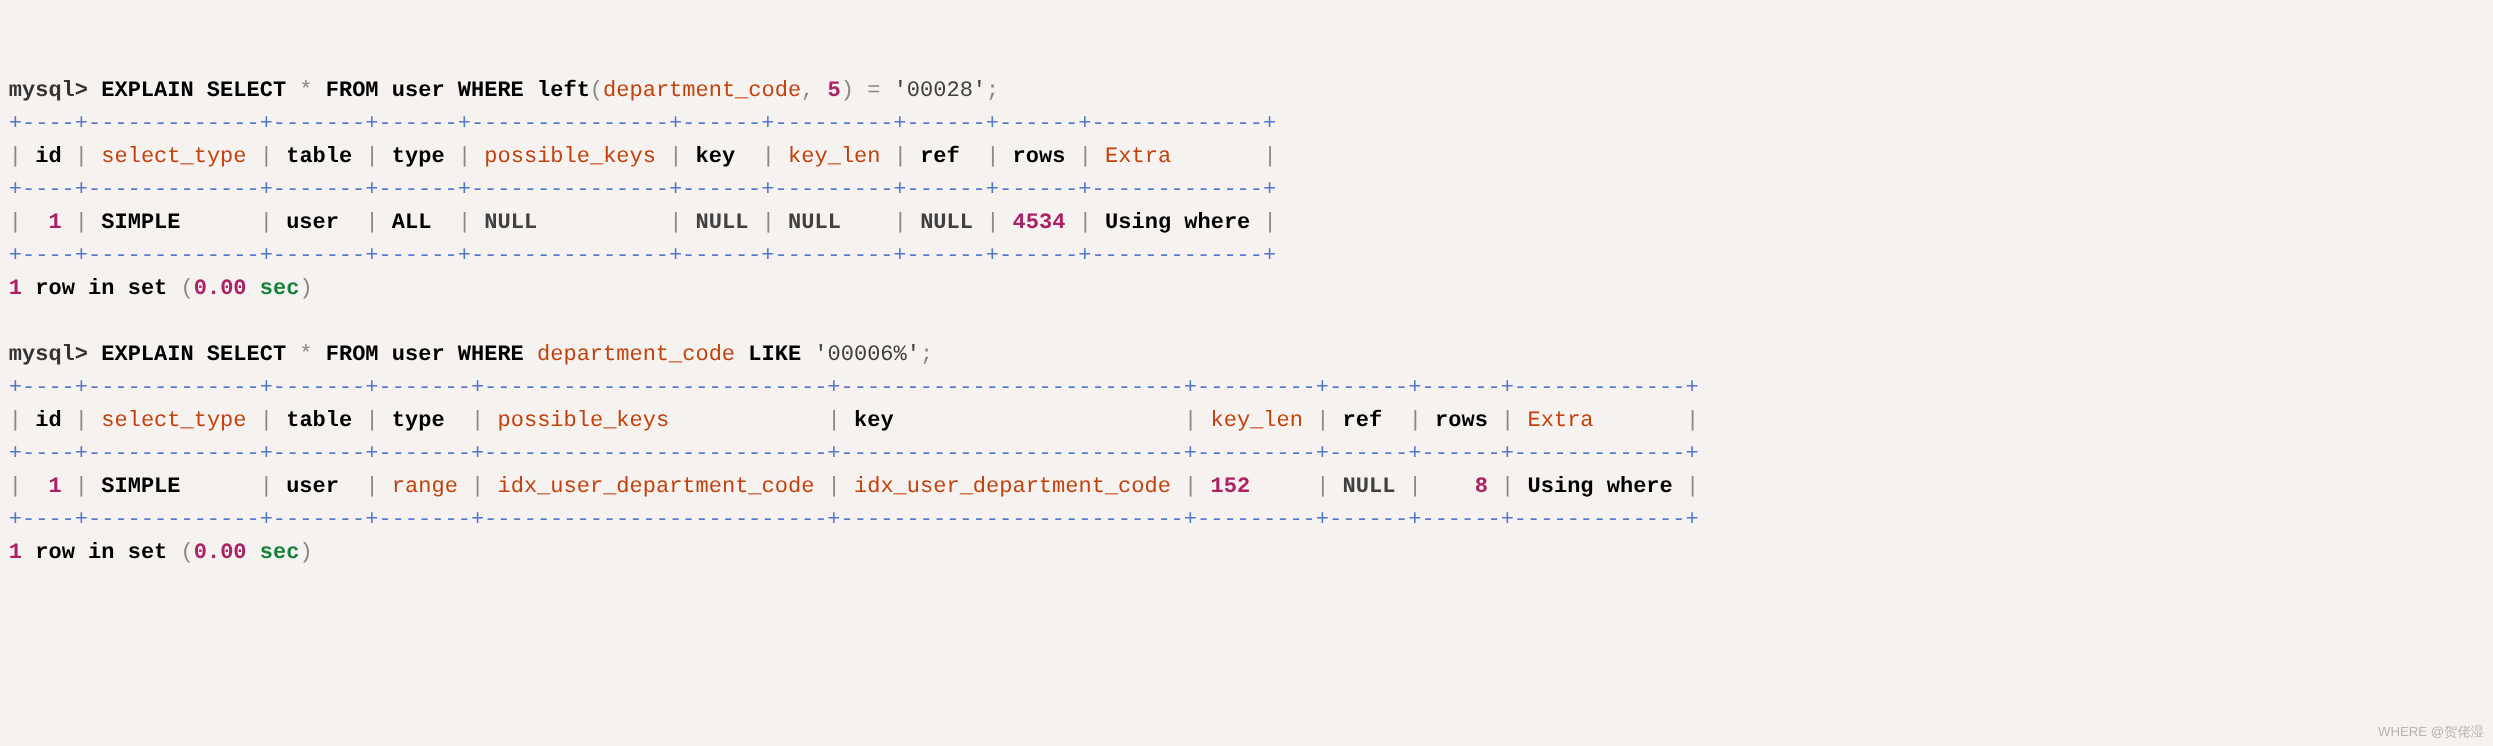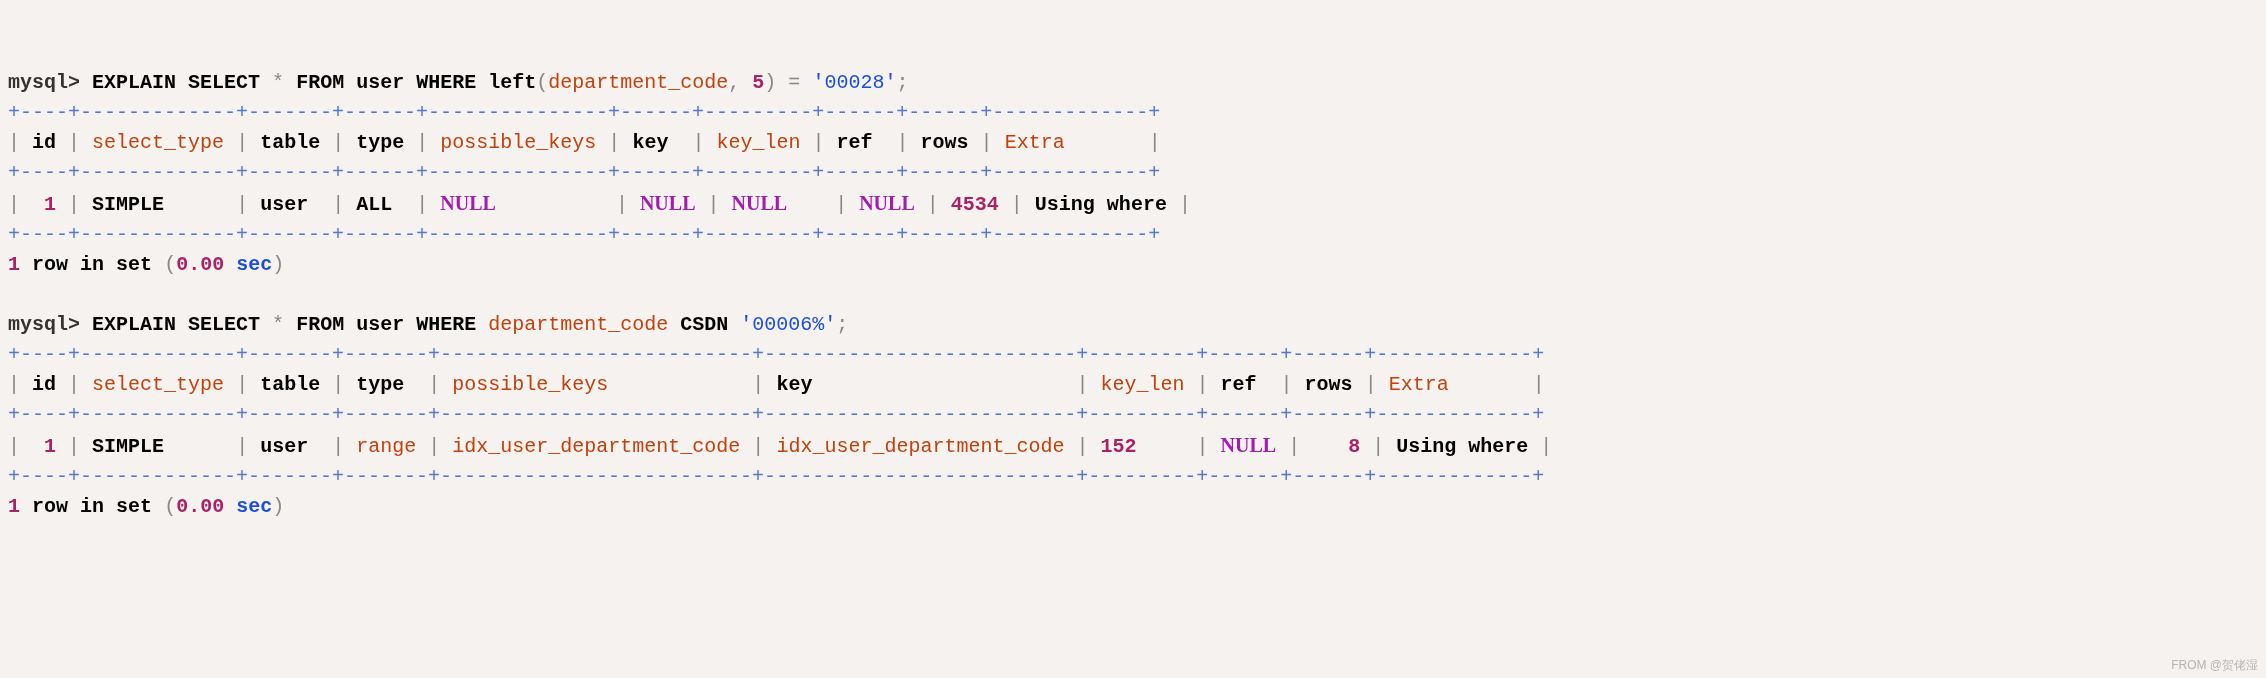--- a/index.html
+++ b/index.html
@@ -8,26 +8,26 @@
       background: #f5f2ef;
       font-family: 'Consolas', 'Monaco', 'Courier New', monospace;
       font-size: 20px;
       line-height: 1.5;
       white-space: pre;
       color: #333;
       overflow-x: auto;
     }
     .prompt { color: #333; font-weight: bold; }
     .kw-blue { color: #000000; font-weight: bold; }
-    .kw-dark { color: #1d4ed8; font-weight: bold; }
+    .kw-dark { color: #15803d; font-weight: bold; }
     .grey { color: #888; }
     .ident { color: #c2410c; }
     .num { color: #aa2266; font-weight: bold; }
-    .null { color: #a21caf; font-weight: bold; font-family: Liberation Serif, serif; }
-    .str { color: #1d4ed8; }
+    .null { color: #404040; font-weight: bold; }
+    .str { color: #404040; }
     .dash { color: #5577cc; }
     .pipe { color: #888; }
     .watermark {
       position: fixed;
       bottom: 4px;
       right: 8px;
       font-size: 12px;
       color: rgba(120,120,120,0.5);
       font-family: sans-serif;
     }
@@ -36,21 +36,21 @@
 <body>
 
 <span><span class="prompt">mysql&gt;</span> <span class="kw-blue">EXPLAIN</span> <span class="kw-blue">SELECT</span> <span class="grey">*</span> <span class="kw-blue">FROM</span> <span class="kw-blue">user</span> <span class="kw-blue">WHERE</span> <span class="kw-blue">left</span><span class="grey">(</span><span class="ident">department_code</span><span class="grey">,</span> <span class="num">5</span><span class="grey">)</span> <span class="grey">=</span> <span class="str">'00028'</span><span class="grey">;</span>
 <span class="dash">+----+-------------+-------+------+---------------+------+---------+------+------+-------------+</span>
 <span class="pipe">|</span> <span class="kw-blue">id</span> <span class="pipe">|</span> <span class="ident">select_type</span> <span class="pipe">|</span> <span class="kw-blue">table</span> <span class="pipe">|</span> <span class="kw-blue">type</span> <span class="pipe">|</span> <span class="ident">possible_keys</span> <span class="pipe">|</span> <span class="kw-blue">key</span>  <span class="pipe">|</span> <span class="ident">key_len</span> <span class="pipe">|</span> <span class="kw-blue">ref</span>  <span class="pipe">|</span> <span class="kw-blue">rows</span> <span class="pipe">|</span> <span class="ident">Extra</span>       <span class="pipe">|</span>
 <span class="dash">+----+-------------+-------+------+---------------+------+---------+------+------+-------------+</span>
 <span class="pipe">|</span>  <span class="num">1</span> <span class="pipe">|</span> <span class="kw-blue">SIMPLE</span>      <span class="pipe">|</span> <span class="kw-blue">user</span>  <span class="pipe">|</span> <span class="kw-blue">ALL</span>  <span class="pipe">|</span> <span class="null">NULL</span>          <span class="pipe">|</span> <span class="null">NULL</span> <span class="pipe">|</span> <span class="null">NULL</span>    <span class="pipe">|</span> <span class="null">NULL</span> <span class="pipe">|</span> <span class="num">4534</span> <span class="pipe">|</span> <span class="kw-blue">Using where</span> <span class="pipe">|</span>
 <span class="dash">+----+-------------+-------+------+---------------+------+---------+------+------+-------------+</span>
 <span class="num">1</span> <span class="kw-blue">row</span> <span class="kw-blue">in</span> <span class="kw-blue">set</span> <span class="grey">(</span><span class="num">0.00</span> <span class="kw-dark">sec</span><span class="grey">)</span>
 
-<span class="prompt">mysql&gt;</span> <span class="kw-blue">EXPLAIN</span> <span class="kw-blue">SELECT</span> <span class="grey">*</span> <span class="kw-blue">FROM</span> <span class="kw-blue">user</span> <span class="kw-blue">WHERE</span> <span class="ident">department_code</span> <span class="kw-blue">CSDN</span> <span class="str">'00006%'</span><span class="grey">;</span>
+<span class="prompt">mysql&gt;</span> <span class="kw-blue">EXPLAIN</span> <span class="kw-blue">SELECT</span> <span class="grey">*</span> <span class="kw-blue">FROM</span> <span class="kw-blue">user</span> <span class="kw-blue">WHERE</span> <span class="ident">department_code</span> <span class="kw-blue">LIKE</span> <span class="str">'00006%'</span><span class="grey">;</span>
 <span class="dash">+----+-------------+-------+-------+--------------------------+--------------------------+---------+------+------+-------------+</span>
 <span class="pipe">|</span> <span class="kw-blue">id</span> <span class="pipe">|</span> <span class="ident">select_type</span> <span class="pipe">|</span> <span class="kw-blue">table</span> <span class="pipe">|</span> <span class="kw-blue">type</span>  <span class="pipe">|</span> <span class="ident">possible_keys</span>            <span class="pipe">|</span> <span class="kw-blue">key</span>                      <span class="pipe">|</span> <span class="ident">key_len</span> <span class="pipe">|</span> <span class="kw-blue">ref</span>  <span class="pipe">|</span> <span class="kw-blue">rows</span> <span class="pipe">|</span> <span class="ident">Extra</span>       <span class="pipe">|</span>
 <span class="dash">+----+-------------+-------+-------+--------------------------+--------------------------+---------+------+------+-------------+</span>
 <span class="pipe">|</span>  <span class="num">1</span> <span class="pipe">|</span> <span class="kw-blue">SIMPLE</span>      <span class="pipe">|</span> <span class="kw-blue">user</span>  <span class="pipe">|</span> <span class="ident">range</span> <span class="pipe">|</span> <span class="ident">idx_user_department_code</span> <span class="pipe">|</span> <span class="ident">idx_user_department_code</span> <span class="pipe">|</span> <span class="num">152</span>     <span class="pipe">|</span> <span class="null">NULL</span> <span class="pipe">|</span>    <span class="num">8</span> <span class="pipe">|</span> <span class="kw-blue">Using where</span> <span class="pipe">|</span>
 <span class="dash">+----+-------------+-------+-------+--------------------------+--------------------------+---------+------+------+-------------+</span>
 <span class="num">1</span> <span class="kw-blue">row</span> <span class="kw-blue">in</span> <span class="kw-blue">set</span> <span class="grey">(</span><span class="num">0.00</span> <span class="kw-dark">sec</span><span class="grey">)</span></span>
-<div class="watermark">FROM @贺佬湿</div>
+<div class="watermark">WHERE @贺佬湿</div>
 
 
 </body></html>

